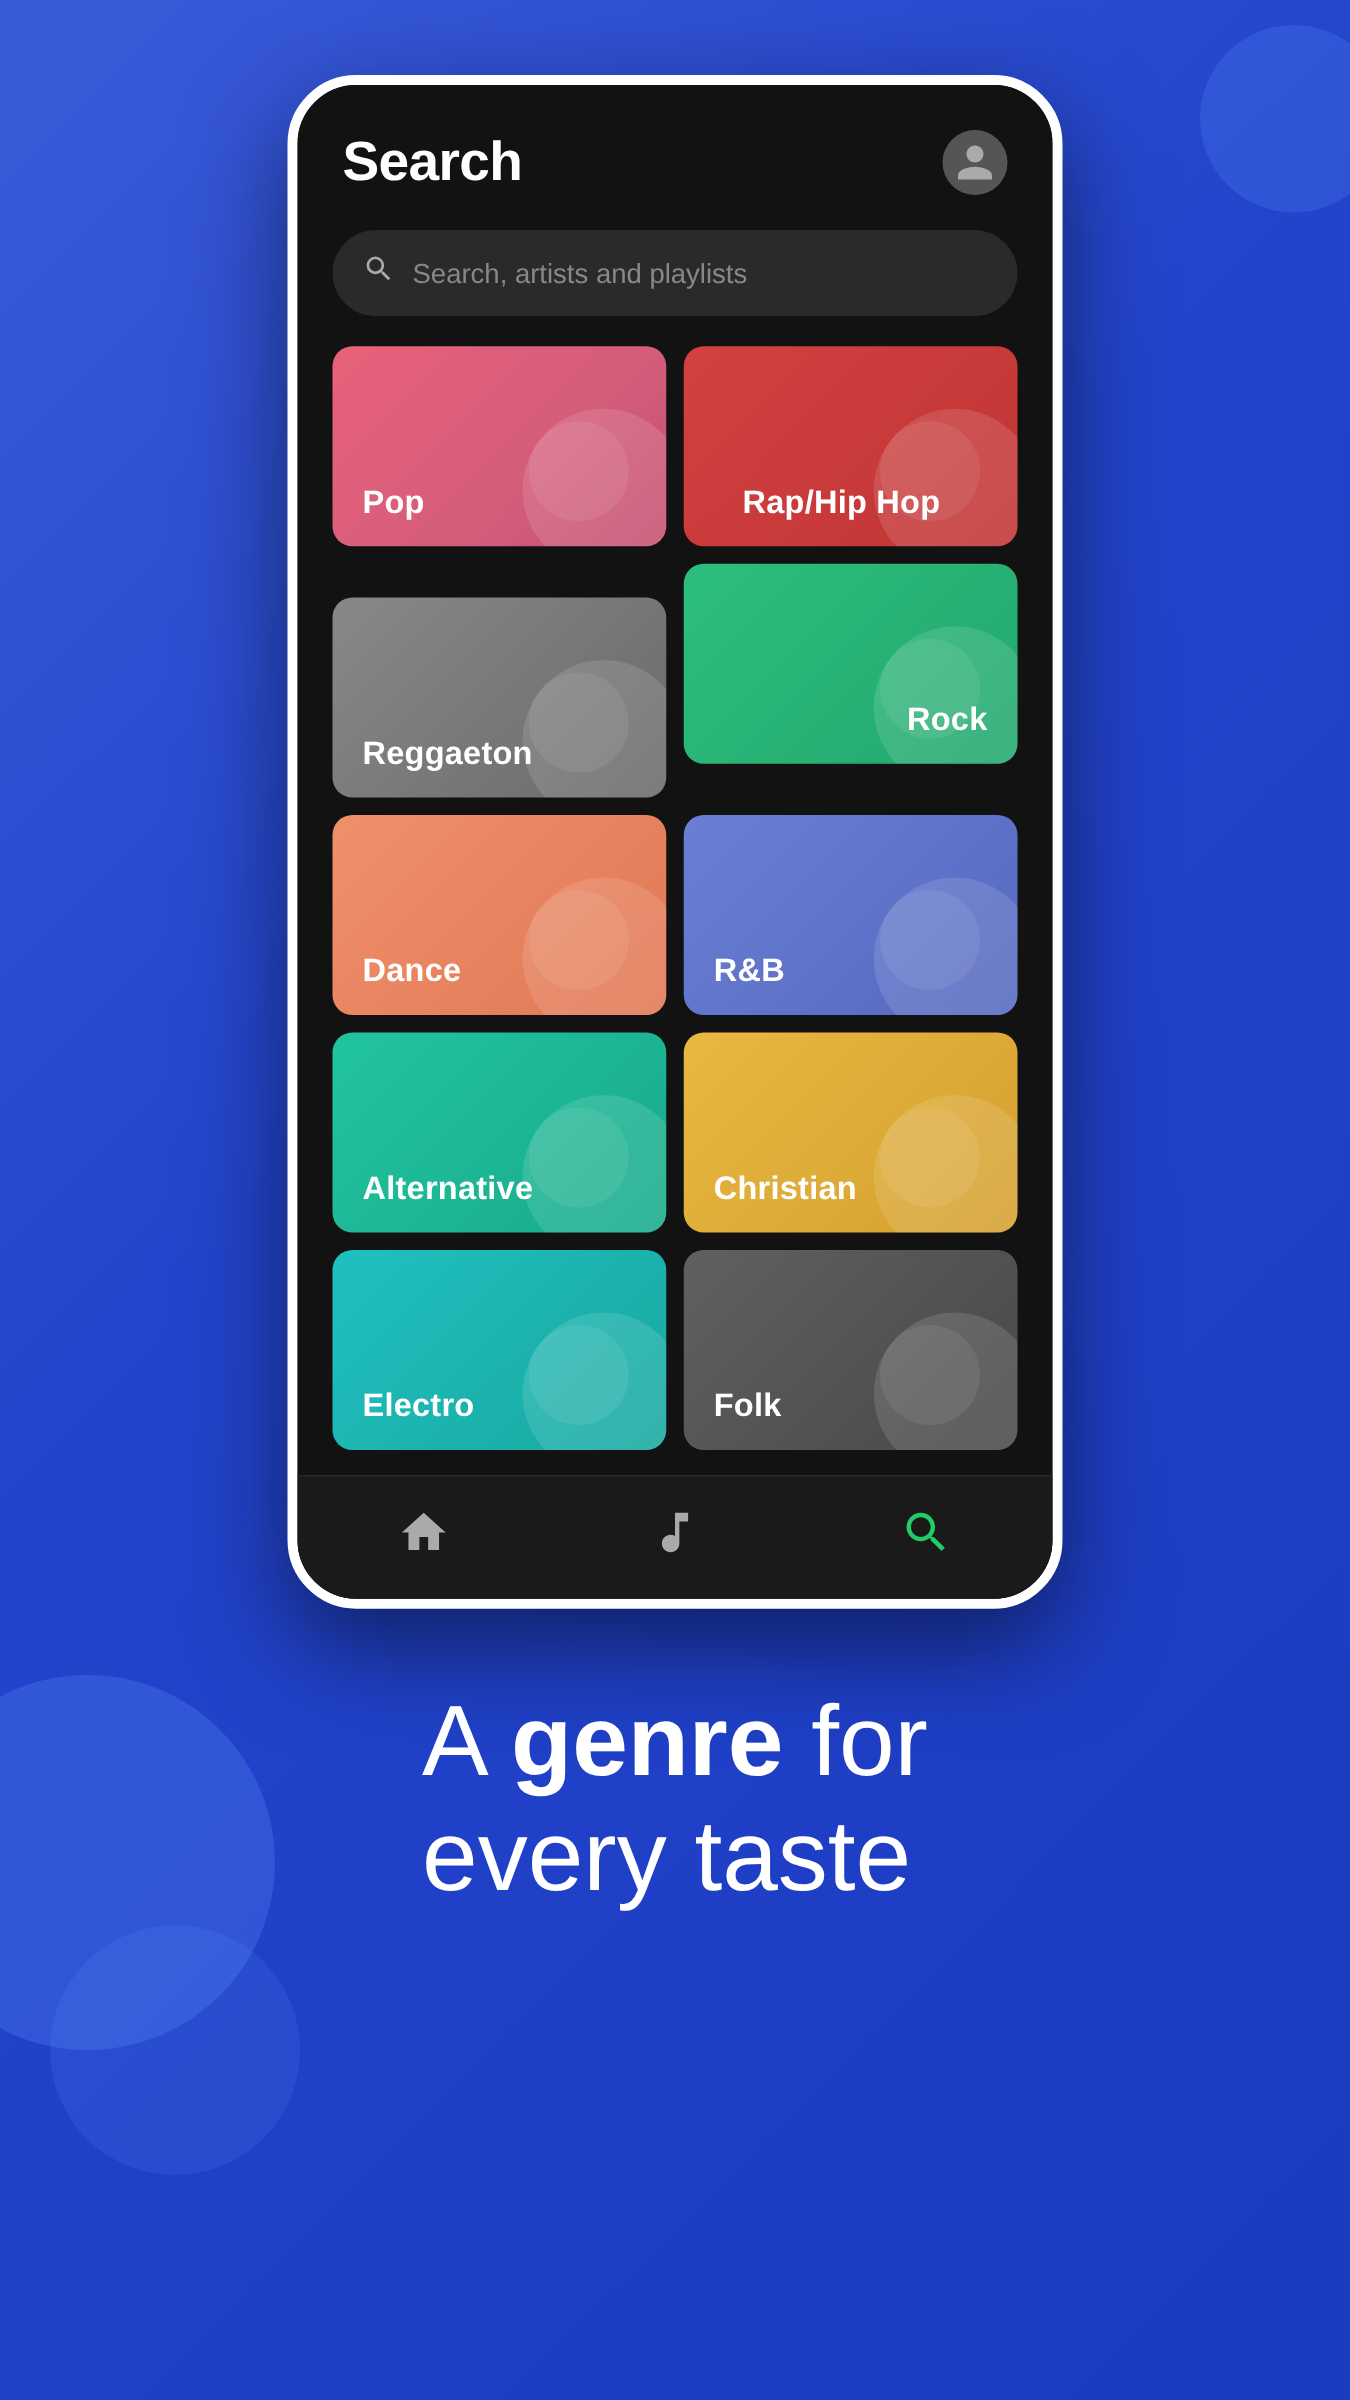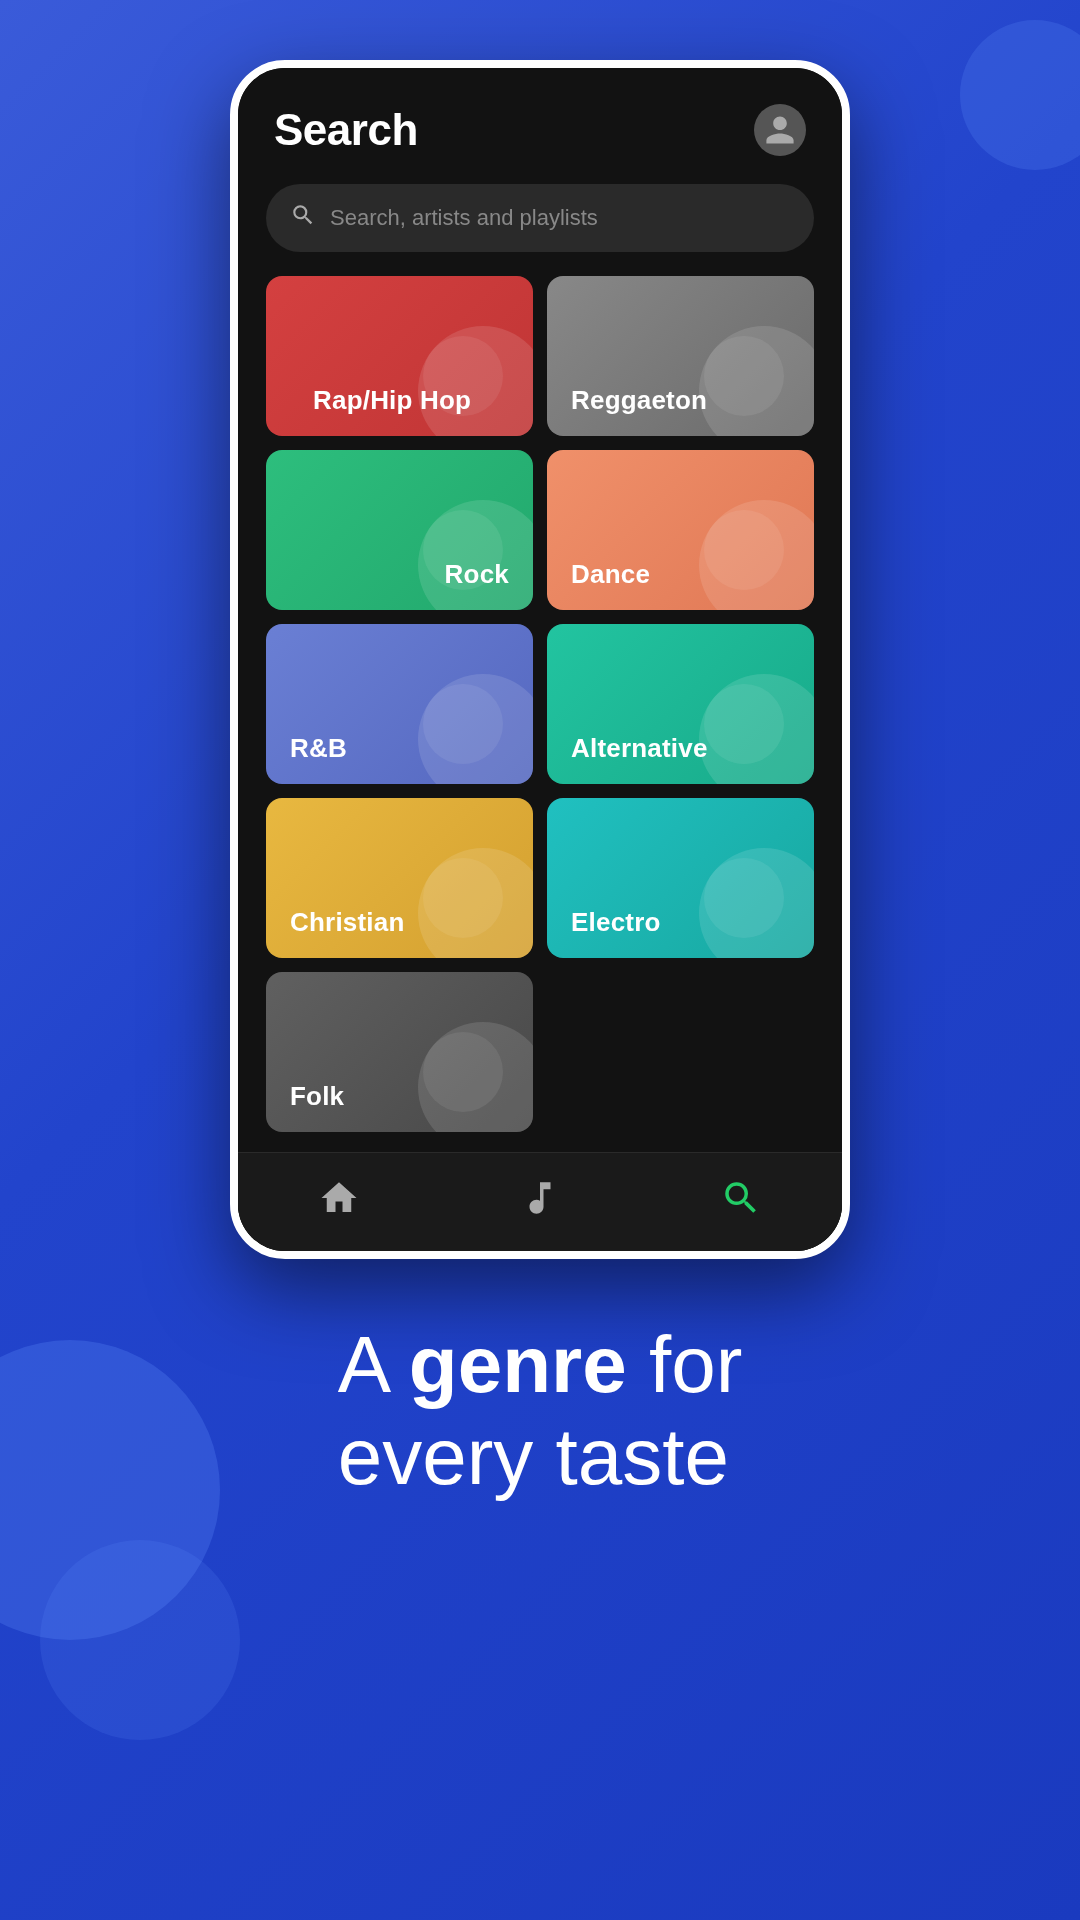--- a/index.html
+++ b/index.html
@@ -170,21 +170,21 @@
       width: 80px;
       height: 80px;
       border-radius: 50%;
       background: rgba(255,255,255,0.08);
       z-index: 1;
     }
 
     
     .card-pop { background: linear-gradient(135deg, #e8617a 0%, #d45d7a 60%, #c45070 100%); }
     .card-rap { background: linear-gradient(135deg, #d44040 0%, #c03535 100%); padding-left: 47px; }
-    .card-reggaeton { background: linear-gradient(135deg, #888888 0%, #6a6a6a 100%); }
+    .card-reggaeton { background: linear-gradient(135deg, #888888 0%, #6a6a6a 100%); margin-top: 27px; }
     .card-rock { background: linear-gradient(135deg, #2dbe7d 0%, #22a86d 100%); justify-content: flex-end; }
     .card-dance { background: linear-gradient(135deg, #f0906a 0%, #e07855 100%); }
     .card-rnb { background: linear-gradient(135deg, #6a7fd4 0%, #5568c0 100%); }
     .card-alternative { background: linear-gradient(135deg, #22c4a0 0%, #18aa8a 100%); }
     .card-christian { background: linear-gradient(135deg, #e8b840 0%, #d4a030 100%); }
     .card-electro { background: linear-gradient(135deg, #20c0c0 0%, #18a8a0 100%); }
     .card-folk { background: linear-gradient(135deg, #606060 0%, #484848 100%); }
 
     
     .bottom-nav {
@@ -250,20 +250,23 @@
       <span class="search-icon">
         <svg width="26" height="26" viewBox="0 0 24 24" fill="#aaa">
           <path d="M15.5 14h-.79l-.28-.27A6.47 6.47 0 0016 9.5 6.5 6.5 0 109.5 16c1.61 0 3.09-.59 4.23-1.57l.27.28v.79l5 4.99L20.49 19l-4.99-5zm-6 0C7.01 14 5 11.99 5 9.5S7.01 5 9.5 5 14 7.01 14 9.5 11.99 14 9.5 14z"></path>
         </svg>
       </span>
       <span class="search-input-text">Search, artists and playlists</span>
     </div>
 
     <div class="genre-grid">
 
+      <div class="genre-card card-pop">
+        <span class="genre-card-label">Pop</span>
+      </div>
       <div class="genre-card card-rap">
         <span class="genre-card-label">Rap/Hip Hop</span>
       </div>
 
       <div class="genre-card card-reggaeton">
         <span class="genre-card-label">Reggaeton</span>
       </div>
       <div class="genre-card card-rock">
         <span class="genre-card-label">Rock</span>
       </div>

